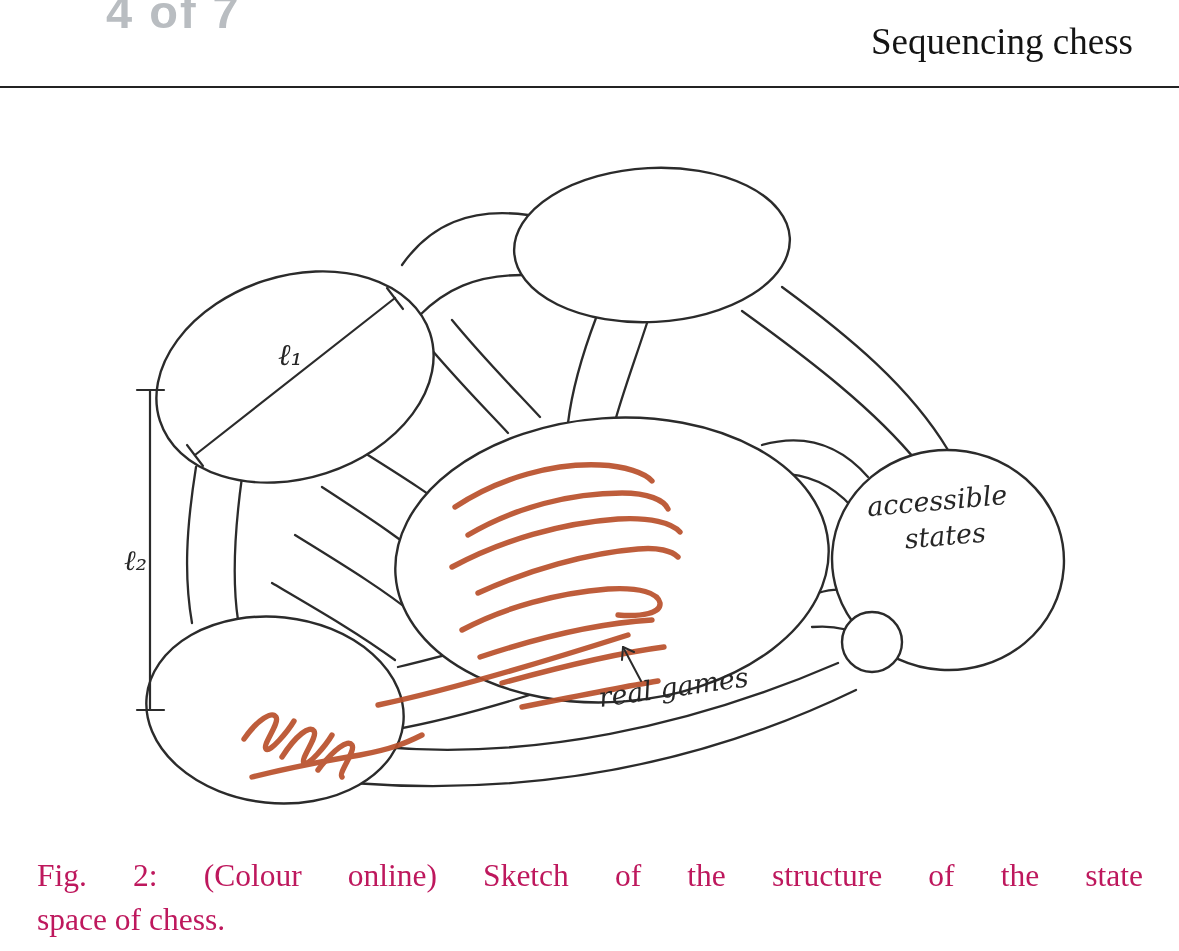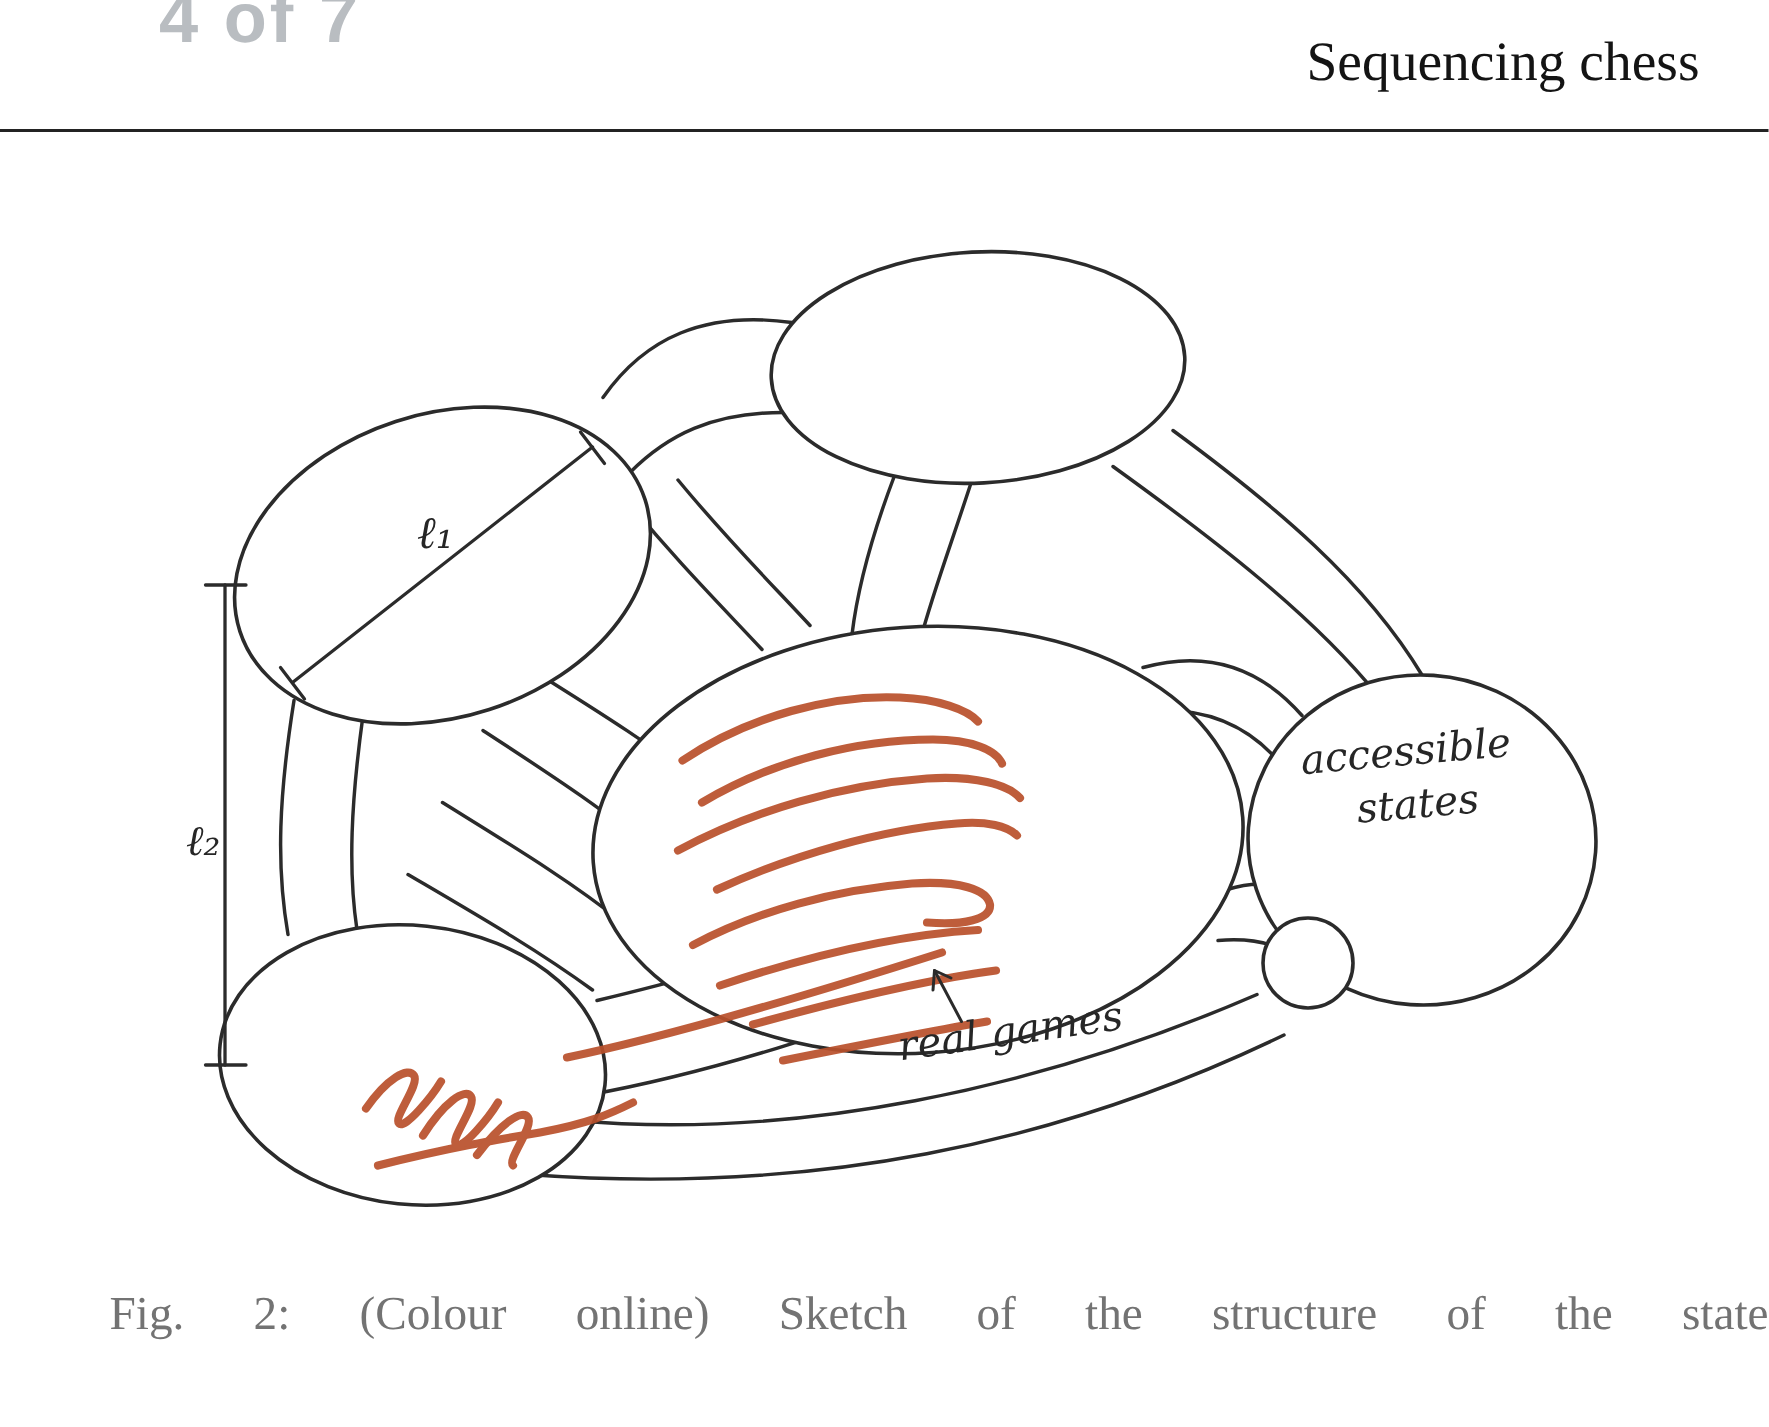--- a/index.html
+++ b/index.html
@@ -19,21 +19,21 @@
   .rule{
     position:absolute;top:86px;left:0;width:1179px;height:2px;background:#232323;
   }
   .figure-svg{position:absolute;top:115px;left:0;}
   .sketch-label{
     font-family:"DejaVu Serif", serif;font-style:italic;
     fill:#262626;stroke:none;
   }
   .caption{
     position:absolute;left:37px;top:854px;width:1106px;
-    font-size:31.5px;line-height:1.40;color:#737373;margin-left:36px;
+    font-size:31.5px;line-height:1.40;color:#be185d;
   }
   .caption-line1{text-align:justify;text-align-last:justify;}
 </style>
 </head>
 <body>
 
 <div class="page-indicator">4 of 7</div>
 <div class="running-header">Sequencing chess</div>
 <div class="rule"></div>
 
@@ -119,13 +119,14 @@
 
   <text class="sketch-label" x="278" y="250" font-size="30">ℓ₁</text>
   <text class="sketch-label" x="124" y="455" font-size="28">ℓ₂</text>
   <text class="sketch-label" x="938" y="395" font-size="27" text-anchor="middle" transform="rotate(-5 938 395)">accessible</text>
   <text class="sketch-label" x="946" y="430" font-size="27" text-anchor="middle" transform="rotate(-5 946 430)">states</text>
   <text class="sketch-label" x="600" y="592" font-size="27" transform="rotate(-8 600 592)">real games</text>
 </svg>
 
 <div class="caption">
   <div class="caption-line1">Fig. 2:  (Colour online) Sketch of the structure of the state</div>
+  <div>space of chess.</div>
 </div>
 
 </body></html>

